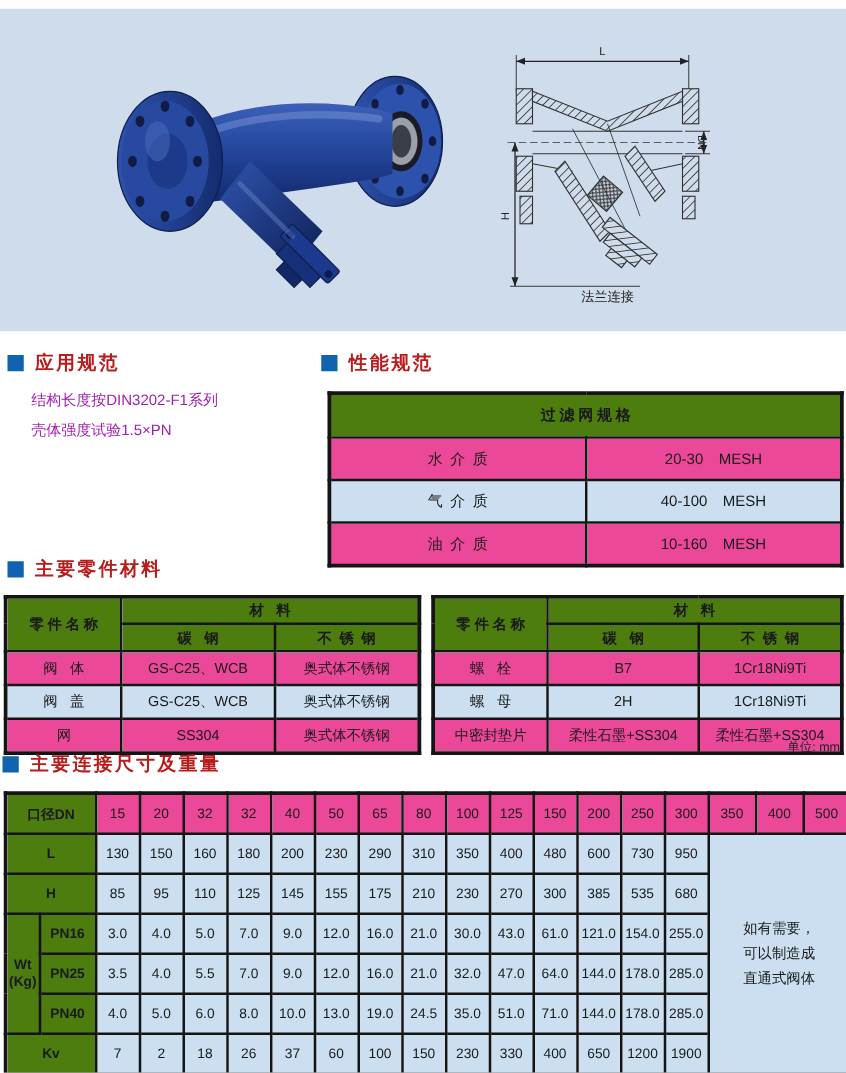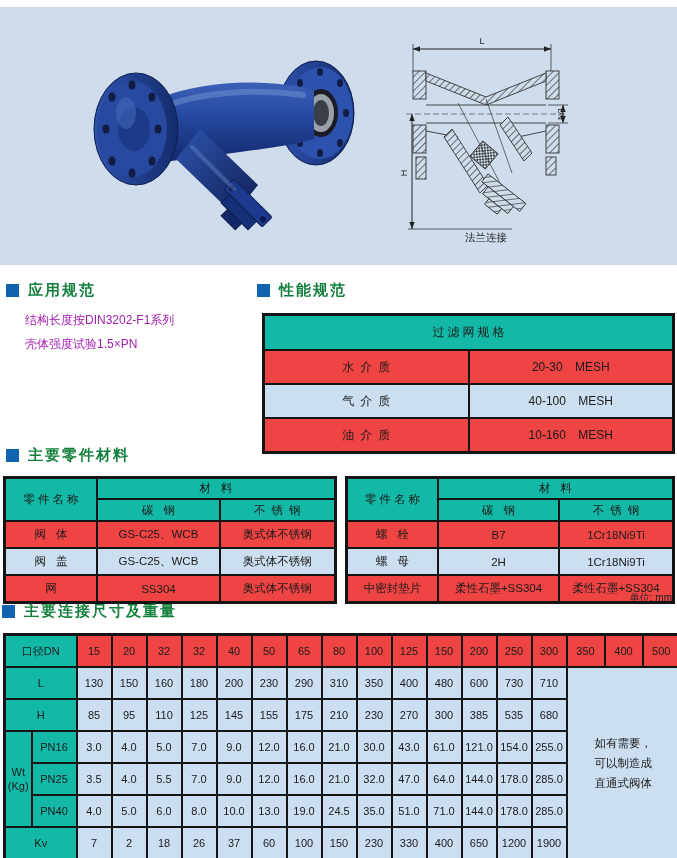--- a/index.html
+++ b/index.html
@@ -9,31 +9,31 @@
     font-family:"Liberation Sans","DejaVu Sans",sans-serif;
     color:#1a1a1a;
   }
   
   .banner{position:absolute;left:0;top:7px;width:677px;height:258px;background:#cfdceb;}
   .photo-svg{position:absolute;left:88px;top:40px;width:275px;height:210px;}
   .drawing-svg{position:absolute;left:400px;top:26px;width:172px;height:212px;}
   
   .sec-head{position:absolute;display:flex;align-items:center;gap:9px;}
   .sec-bullet{width:13px;height:13px;background:#1063ae;flex:0 0 auto;}
-  .sec-title{font-size:15px;font-weight:bold;color:#15803d;letter-spacing:2px;white-space:nowrap;}
+  .sec-title{font-size:15px;font-weight:bold;color:#b91c1c;letter-spacing:2px;white-space:nowrap;}
   
   .app-lines{position:absolute;left:25px;top:309px;font-size:12px;color:#a21caf;}
   .app-lines div{height:23.5px;line-height:23.5px;white-space:nowrap;}
   
   table{border-collapse:collapse;table-layout:fixed;}
   td{border:2px solid #141414;text-align:center;vertical-align:middle;overflow:hidden;}
   .tbl{border:3px solid #141414;}
-  .hd{background:#14b8a6;}
+  .hd{background:#4d7c0f;font-weight:bold;}
   .lt{background:#cbdff1;}
-  .wh{background:#ef4444;}
+  .wh{background:#ec4899;}
   .ls-wide{letter-spacing:10px;text-indent:10px;}
   .ls-mid{letter-spacing:6px;text-indent:6px;}
   .ls-sm{letter-spacing:3px;text-indent:3px;}
   
   .perf-table{position:absolute;left:262px;top:313px;width:413px;font-size:12px;}
   .perf-table td{height:30px;}
   .perf-table .hrow td{height:31px;}
   .mesh{word-spacing:9px;}
   
   .mat-table{position:absolute;top:476px;font-size:11.5px;}
@@ -353,21 +353,21 @@
     <td class="lt">180</td>
     <td class="lt">200</td>
     <td class="lt">230</td>
     <td class="lt">290</td>
     <td class="lt">310</td>
     <td class="lt">350</td>
     <td class="lt">400</td>
     <td class="lt">480</td>
     <td class="lt">600</td>
     <td class="lt">730</td>
-    <td class="lt">710</td>
+    <td class="lt">950</td>
     <td colspan="3" rowspan="6" class="lt note-cell">
       <div>如有需要，</div>
       <div>可以制造成</div>
       <div>直通式阀体</div>
     </td>
   </tr>
   <tr>
     <td colspan="2" class="hd">H</td>
     <td class="lt">85</td>
     <td class="lt">95</td>

